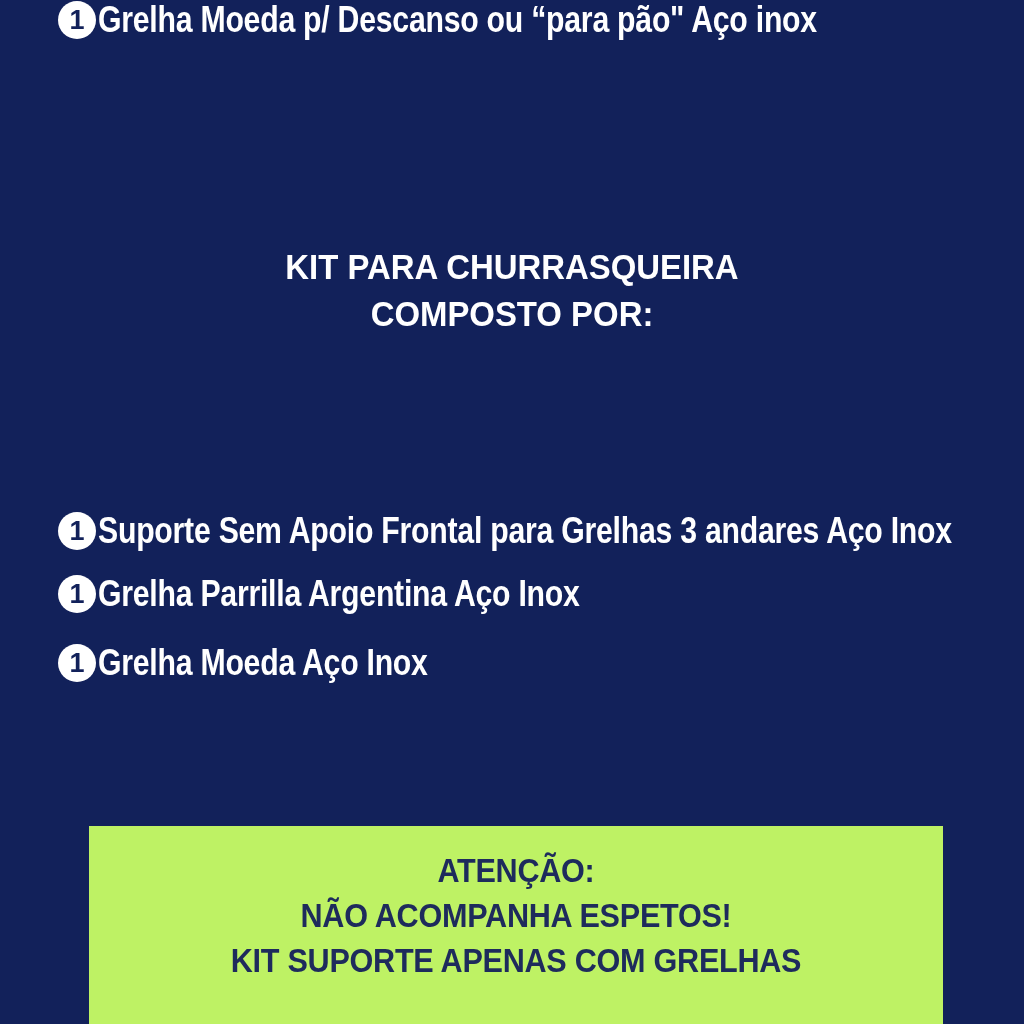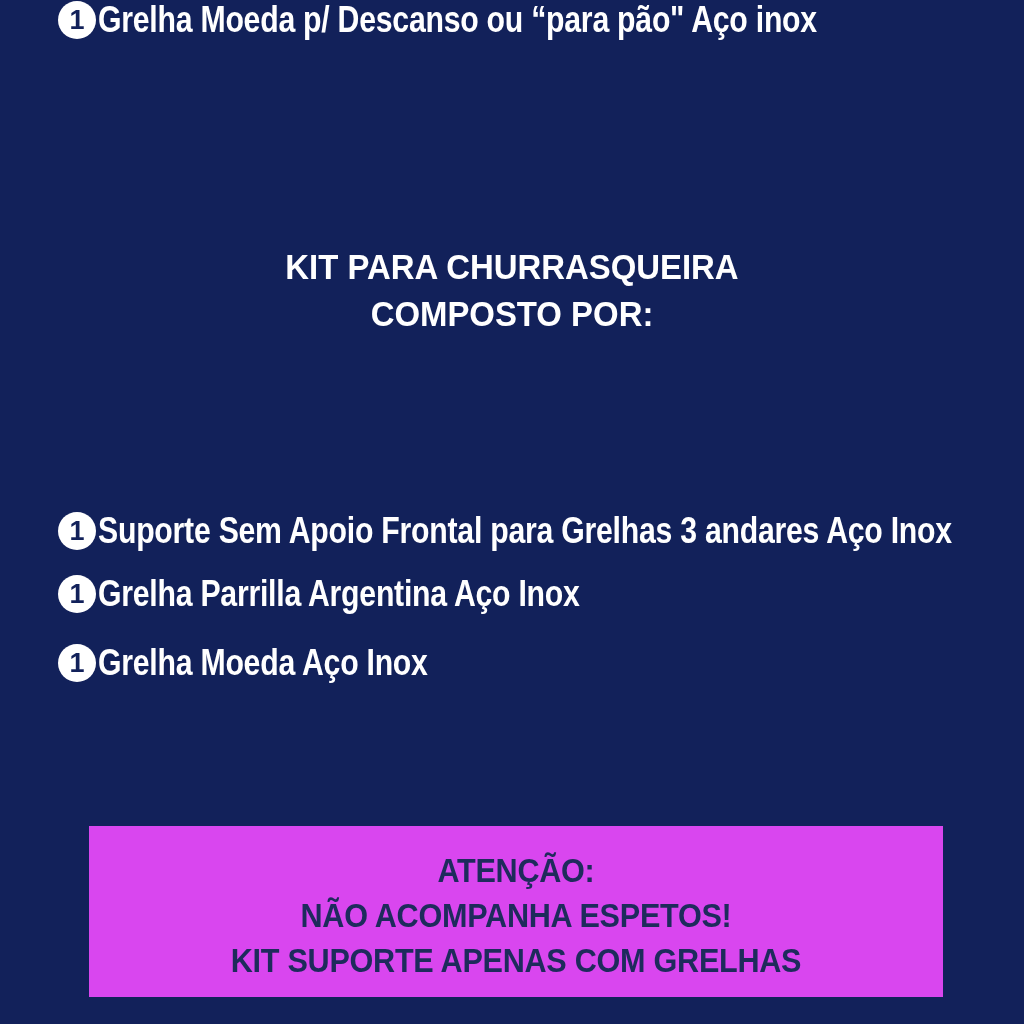--- a/index.html
+++ b/index.html
@@ -67,22 +67,22 @@
     transform-origin: left center;
     letter-spacing: -0.3px;
   }
 
   
   .notice-box {
     position: absolute;
     left: 89px;
     top: 826px;
     width: 854px;
-    height: 171px;
-    background: #d946ef;
+    height: 198px;
+    background: #bef264;
   }
   .notice-text {
     margin-top: 22px;
     text-align: center;
     color: #1E2B5C;
     font-weight: bold;
     font-size: 34px;
     line-height: 45px;
     transform: scaleX(0.9);
     transform-origin: center top;

